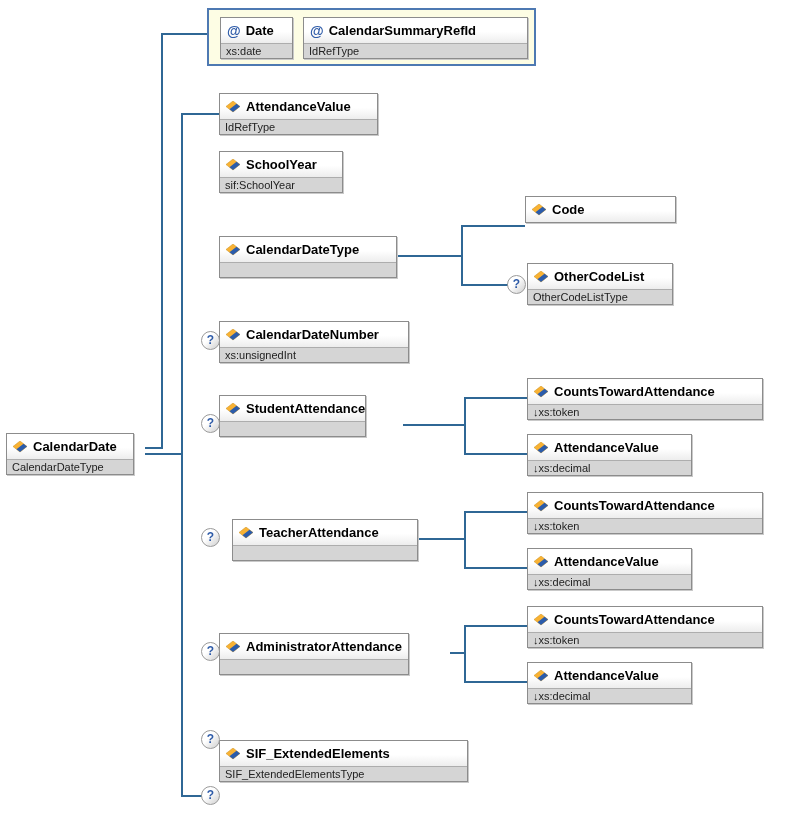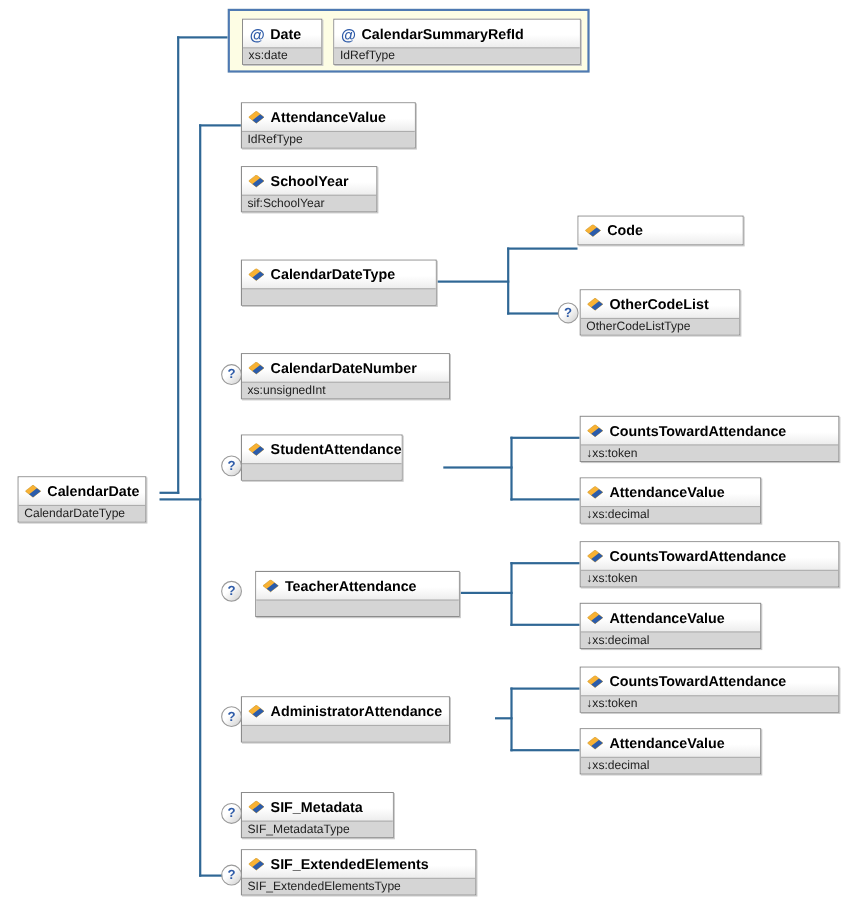--- a/index.html
+++ b/index.html
@@ -97,21 +97,21 @@
     </div>
     <div class="node" style="left:94px;top:7px;width:225px">
       <div class="node-title">
         <span class="at-glyph">@</span>
         <span>CalendarSummaryRefId</span>
       </div>
       <div class="node-type">IdRefType</div>
     </div>
   </div>
 
-  <div class="node" style="left:16px;top:433px;width:117px">
+  <div class="node" style="left:6px;top:433px;width:128px">
     <div class="node-title">
       <svg class="el-icon" viewBox="0 0 15 12">
           <use href="#elicon"></use>
         </svg>
       <span>CalendarDate</span>
     </div>
     <div class="node-type">CalendarDateType</div>
   </div>
 
   <div class="node" style="left:219px;top:93px;width:159px">
@@ -256,31 +256,22 @@
   <div class="node" style="left:527px;top:662px;width:165px">
     <div class="node-title">
       <svg class="el-icon" viewBox="0 0 15 12">
           <use href="#elicon"></use>
         </svg>
       <span>AttendanceValue</span>
     </div>
     <div class="node-type">↓xs:decimal</div>
   </div>
 
-  <div class="node" style="left:219px;top:720px;width:139px">
-    <div class="node-title">
-      <svg class="el-icon" viewBox="0 0 15 12">
-          <use href="#elicon"></use>
-        </svg>
-      <span>SIF_Metadata</span>
-    </div>
-    <div class="node-type">SIF_MetadataType</div>
-  </div>
-
-  <div class="node" style="left:219px;top:772px;width:214px">
+
+  <div class="node" style="left:219px;top:740px;width:249px">
     <div class="node-title">
       <svg class="el-icon" viewBox="0 0 15 12">
           <use href="#elicon"></use>
         </svg>
       <span>SIF_ExtendedElements</span>
     </div>
     <div class="node-type">SIF_ExtendedElementsType</div>
   </div>
 
   <div class="qmark" style="left:507px;top:275px">?</div>

